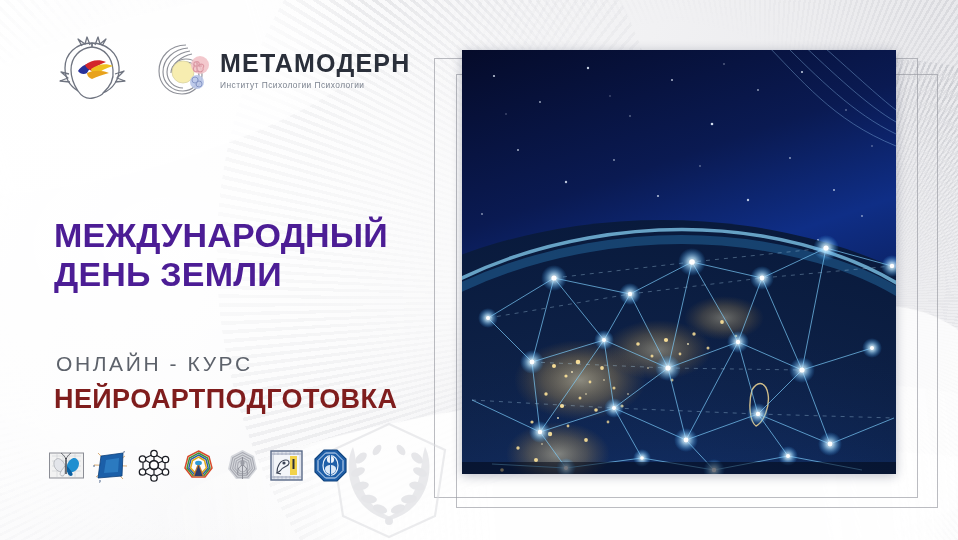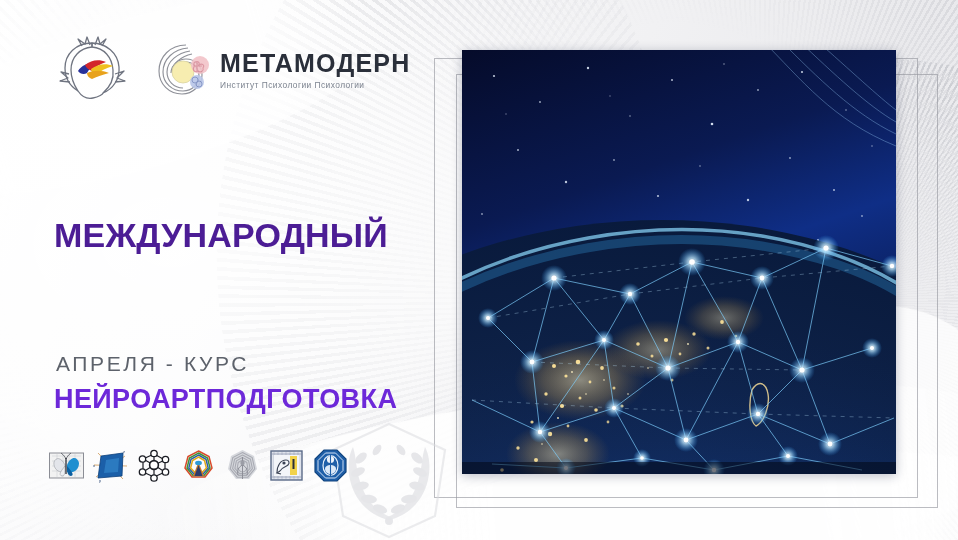--- a/index.html
+++ b/index.html
@@ -167,21 +167,21 @@
     color: #5d626b;
     white-space: nowrap;
   }
   .course-title {
     position: absolute;
     left: 54px;
     top: 384px;
     font-size: 27px;
     font-weight: bold;
     letter-spacing: 0.4px;
-    color: #6d28d9;
+    color: #7f1d1d;
     white-space: nowrap;
   }
 
   
   .icon-strip {
     position: absolute;
     left: 48px;
     top: 447px;
     display: flex;
     align-items: center;
@@ -288,23 +288,24 @@
       </svg>
       <div class="logo-word-block">
         <div class="logo-word">МЕТАМОДЕРН</div>
         <div class="logo-sub">Институт Психологии Психологии</div>
       </div>
     </div>
   </div>
 
   <div class="headline">
     <span>МЕЖДУНАРОДНЫЙ</span>
+    <span class="line2">ДЕНЬ ЗЕМЛИ</span>
   </div>
 
-  <div class="course-label">АПРЕЛЯ - КУРС</div>
+  <div class="course-label">ОНЛАЙН - КУРС</div>
   <div class="course-title">НЕЙРОАРТПОДГОТОВКА</div>
 
   <div class="icon-strip">
 
     <svg class="mini-icon" viewBox="0 0 37 37">
       <rect x="1.5" y="6" width="34" height="25" fill="#f2f2f2" stroke="#8b8d95"></rect>
       <g stroke="#c6c8cf" stroke-width="0.5" fill="none">
         <path d="M4 9 H33 M4 14 H33 M4 19 H33 M4 24 H33 M9 7 V30 M15 7 V30 M21 7 V30 M27 7 V30"></path>
       </g>
       <path d="M17 18 C13 10 8 10 6 15 C5 21 10 26 16 25 Z" fill="#e3e5ea" stroke="#9b9da5" stroke-width="0.6"></path>

